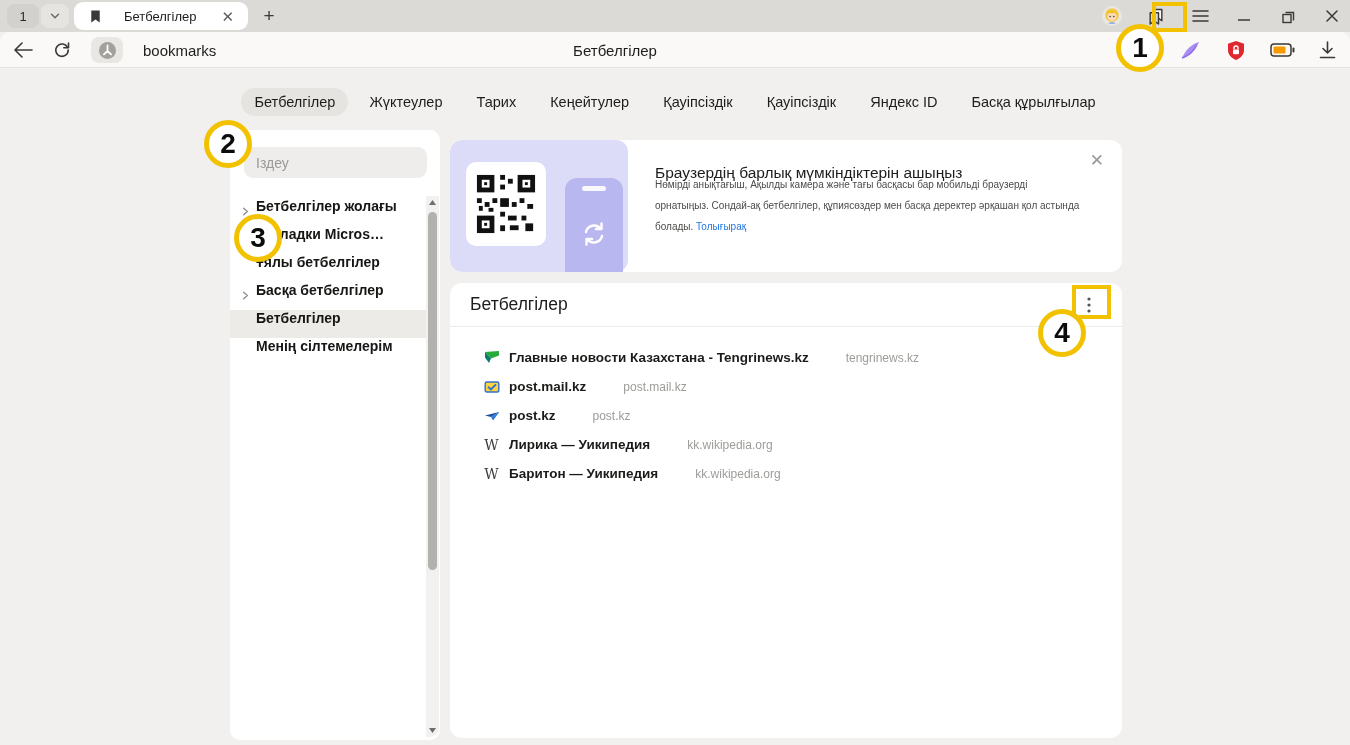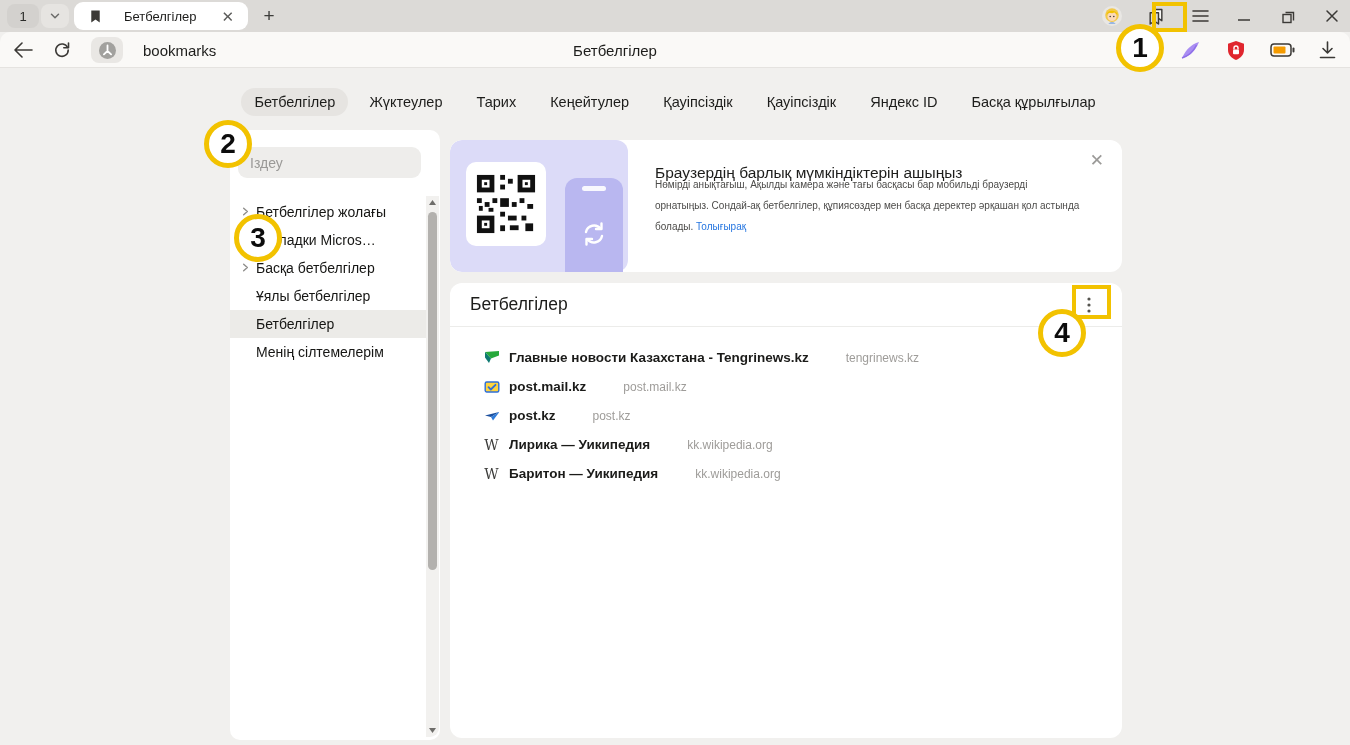--- a/index.html
+++ b/index.html
@@ -33,25 +33,25 @@
   .toolbar-right { position:absolute; right:14px; top:0; height:36px; display:flex; align-items:center; gap:24px; }
   .tb-divider { width:1px; height:18px; background:#d8d6d3; }
 
   
   .nav-tabs { position:absolute; left:0; top:88px; width:1350px; display:flex; justify-content:center; gap:8px; }
   .nav-tab { padding:6px 13px; font-size:14.5px; color:#1d1d1b; border-radius:16px; white-space:nowrap; }
   .nav-tab.selected { background:#e6e4e1; }
 
   
   .sidebar { position:absolute; left:230px; top:130px; width:210px; height:610px; background:#ffffff; border-radius:10px; }
-  .search-box { position:absolute; left:8px; top:17px; width:183px; height:31px; background:#eeedeb; border:none; border-radius:9px;
+  .search-box { position:absolute; left:14px; top:17px; width:183px; height:31px; background:#eeedeb; border:none; border-radius:9px;
     padding:0 12px; font-size:14px; font-family:"Liberation Sans",sans-serif; color:#1d1d1b; outline:none; }
   .search-box::placeholder { color:#9a9997; }
   .tree { position:absolute; left:0; top:68px; width:196px; }
-  .tree-row { position:relative; height:28px; display:flex; align-items:center; padding-left:26px; font-size:14px; color:#161614; }
+  .tree-row { position:relative; height:28px; display:flex; align-items:flex-start; padding-left:26px; font-size:14px; color:#161614;font-weight:bold; }
   .tree-row.selected { background:#ecebe8; }
   .tree-chev { position:absolute; left:9px; top:7px; width:13px; height:13px; }
   .sb-scroll { position:absolute; right:1px; top:66px; width:13px; height:541px; background:#f2f1ef; border-radius:0 0 9px 0; }
   .sb-up { position:absolute; top:3px; left:2px; }
   .sb-down { position:absolute; bottom:3px; left:2px; }
   .sb-thumb { position:absolute; left:2px; top:16px; width:9px; height:358px; background:#b3b1ae; border-radius:5px; }
 
   
   .banner { position:absolute; left:450px; top:140px; width:672px; height:132px; background:#ffffff; border-radius:12px; overflow:hidden; }
   .banner-art { position:absolute; left:0; top:0; width:178px; height:132px; background:#dcdbf8; border-radius:12px; }
@@ -243,29 +243,29 @@
       </div>
       <div class="tree-row">
         <span class="tree-chev">
           <svg width="13" height="13" viewBox="0 0 14 14">
               <path d="M5 3.5l4 3.5-4 3.5" fill="none" stroke="#8f8e8b" stroke-width="1.5" stroke-linecap="round" stroke-linejoin="round"></path>
             </svg>
         </span>
         <span>Закладки Micros…</span>
       </div>
       <div class="tree-row">
+        <span>Ұялы бетбелгілер</span>
+      </div>
+      <div class="tree-row">
         <span class="tree-chev">
           <svg width="13" height="13" viewBox="0 0 14 14">
               <path d="M5 3.5l4 3.5-4 3.5" fill="none" stroke="#8f8e8b" stroke-width="1.5" stroke-linecap="round" stroke-linejoin="round"></path>
             </svg>
         </span>
         <span>Басқа бетбелгілер</span>
-      </div>
-      <div class="tree-row">
-        <span>Ұялы бетбелгілер</span>
       </div>
       <div class="tree-row selected">
         <span>Бетбелгілер</span>
       </div>
       <div class="tree-row">
         <span>Менің сілтемелерім</span>
       </div>
     </div>
     <div class="sb-scroll">
       <span class="sb-up">

